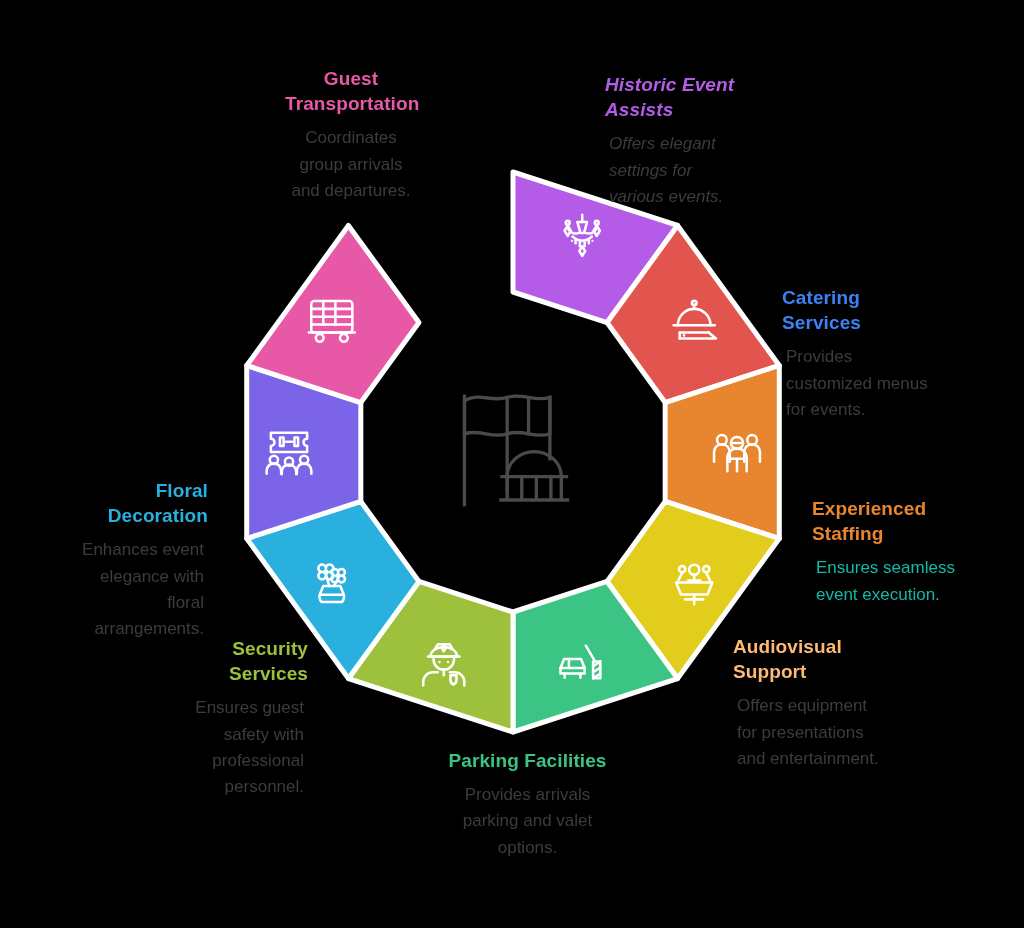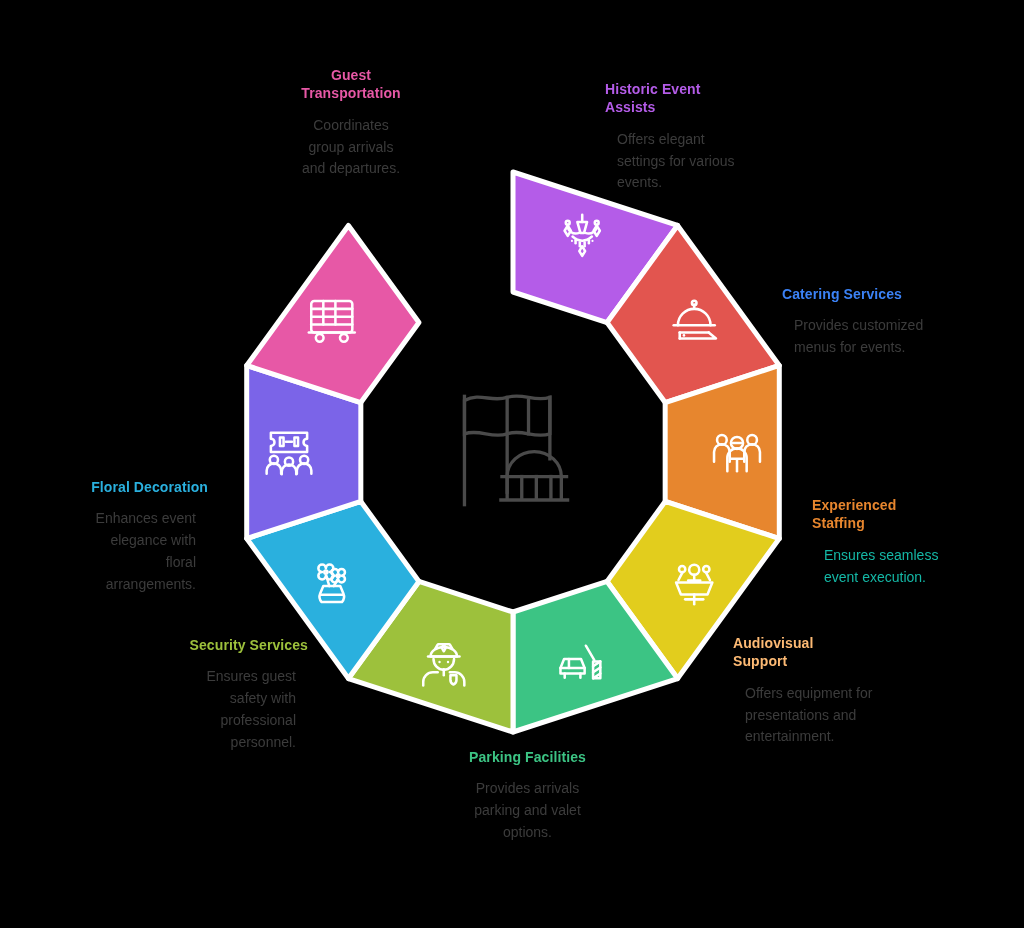--- a/index.html
+++ b/index.html
@@ -11,33 +11,33 @@
   }
   #stage{position:absolute;inset:0;}
   svg#wheel{position:absolute;left:0;top:0;width:1024px;height:928px;}
   .seg-path{stroke:#ffffff;stroke-width:5;stroke-linejoin:round;}
   .ico{fill:none;stroke:#ffffff;stroke-width:2.1;stroke-linecap:round;stroke-linejoin:round;}
   .ico-fill{fill:#ffffff;}
   .center-ico{fill:none;stroke:#4a4a4a;stroke-width:3.2;stroke-linecap:square;stroke-linejoin:miter;}
 
   .label{position:absolute;}
   .label .ttl{
-    font-size:14px;font-weight:bold;line-height:1.32;margin:0 0 9px 0;
+    font-size:19px;font-weight:bold;line-height:1.32;margin:0 0 9px 0;
     letter-spacing:.1px;
   }
   .label .desc{
-    font-size:14px;line-height:1.55;color:#3c3c3c;margin:12px;font-weight:500;
+    font-size:17px;line-height:1.55;color:#3c3c3c;margin:4px;font-weight:500;
   }
   .lbl-right{text-align:left;}
   .lbl-left{text-align:right;}
   .lbl-center{text-align:center;}
 
   
   #lbl-guest-transportation{left:285px;top:66px;width:132px;}
-  #lbl-historic-event-spaces{left:605px;top:80px;width:150px;}
+  #lbl-historic-event-spaces{left:605px;top:72px;width:150px;font-style:italic;}
   #lbl-catering-services{left:782px;top:285px;width:160px;}
   #lbl-experienced-staffing{left:812px;top:496px;width:150px;}
   #lbl-audiovisual-support{left:733px;top:634px;width:160px;}
   #lbl-parking-facilities{left:440px;top:748px;width:175px;}
   #lbl-security-services{left:156px;top:636px;width:152px;}
   #lbl-floral-decoration{left:78px;top:478px;width:130px;}
   #lbl-ticketing-reservations{left:112px;top:274px;width:128px;}
 </style>
 </head>
 <body>

